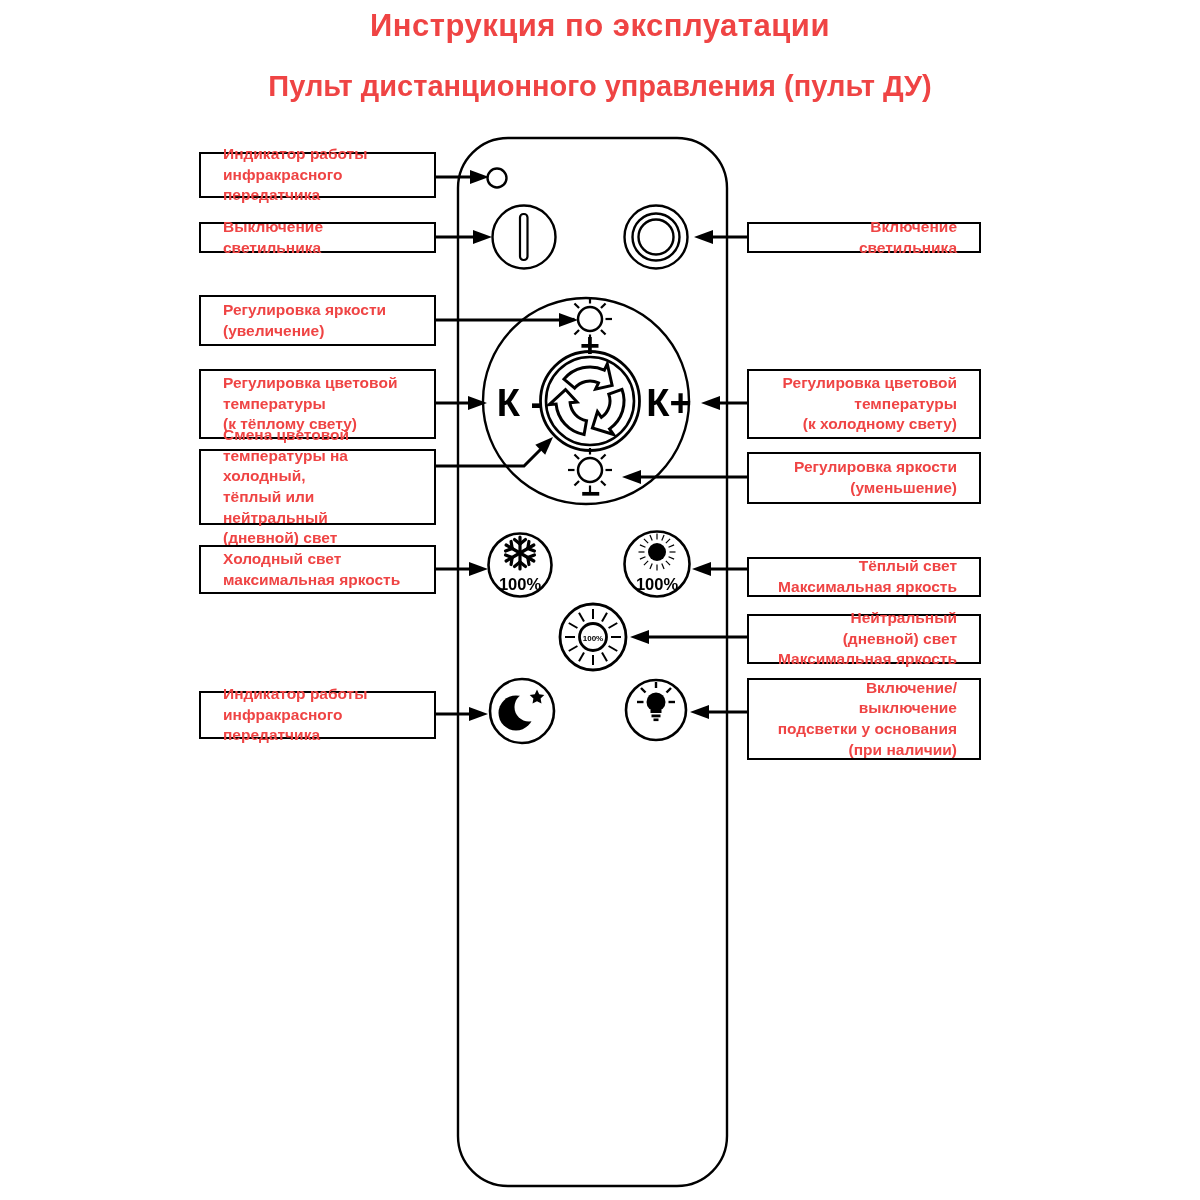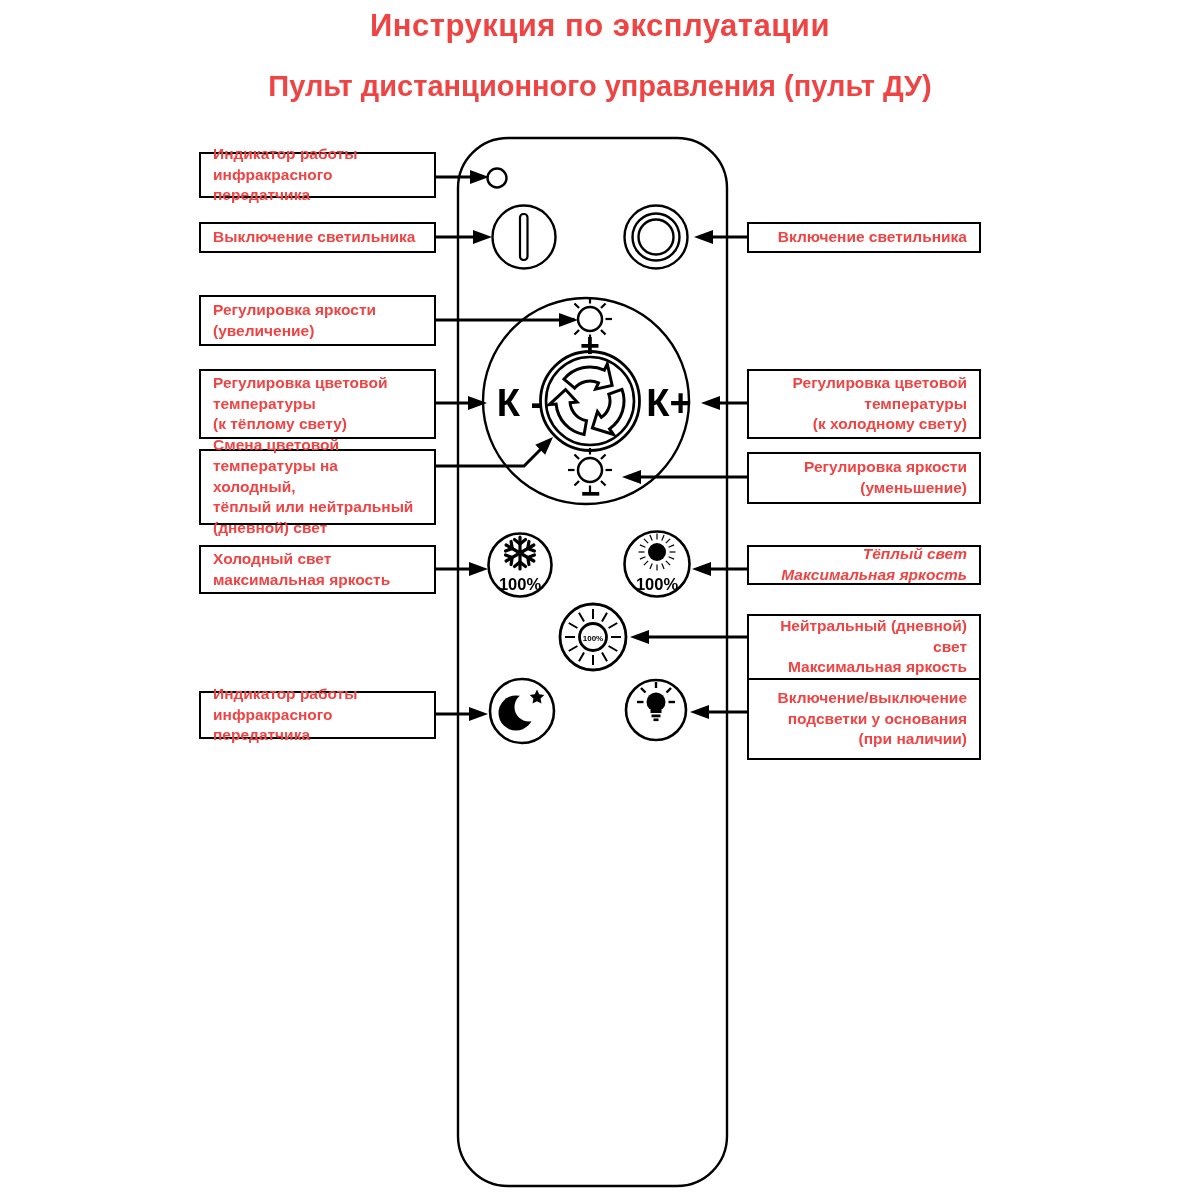--- a/index.html
+++ b/index.html
@@ -12,36 +12,36 @@
     font-size:31px;font-weight:bold;letter-spacing:.5px;
   }
   .subtitle{
     position:absolute;top:70px;left:0;width:1200px;text-align:center;
     font-size:29px;font-weight:bold;
   }
   svg{position:absolute;left:0;top:0;}
   .lbox{
     position:absolute;box-sizing:border-box;border:2px solid #000;background:#fff;
     display:flex;align-items:center;font-size:15.5px;font-weight:bold;
-    line-height:1.33;white-space:pre-line;padding:0 12px;
+    line-height:1.33;white-space:pre-line;padding:0 22px;
   }
   .lbox.left{left:199px;width:237px;justify-content:flex-start;text-align:left;}
   .lbox.right{left:747px;width:234px;justify-content:flex-end;text-align:right;}
   .bL1{top:152px;height:46px;}
   .bL2{top:222px;height:31px;}
   .bL3{top:295px;height:51px;}
   .bL4{top:369px;height:70px;}
   .bL5{top:449px;height:76px;}
   .bL6{top:545px;height:49px;}
   .bL7{top:691px;height:48px;}
   .bR1{top:222px;height:31px;}
   .bR2{top:369px;height:70px;}
   .bR3{top:452px;height:52px;}
-  .bR4{top:545px;height:40px;font-style:italic;}
-  .bR5{top:614px;height:66px;}
+  .bR4{top:557px;height:40px;}
+  .bR5{top:614px;height:50px;}
   .bR6{top:678px;height:82px;}
   .stroke{fill:none;stroke:#000;}
   text{font-family:"Liberation Sans",sans-serif;font-weight:bold;fill:#000;}
 </style>
 </head>
 <body>
 
 <div class="canvas">
 
   <div class="title">Инструкция по эксплуатации</div>

